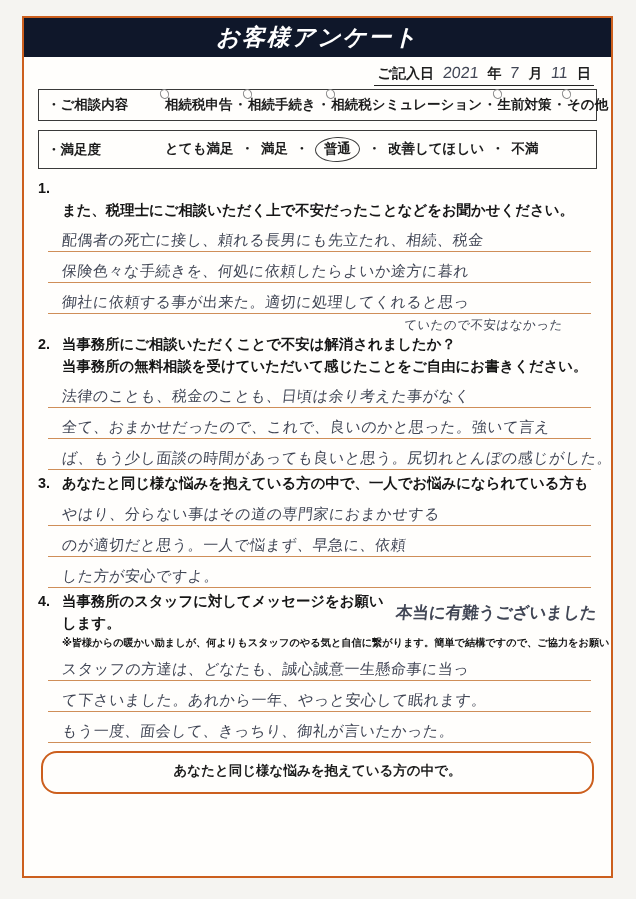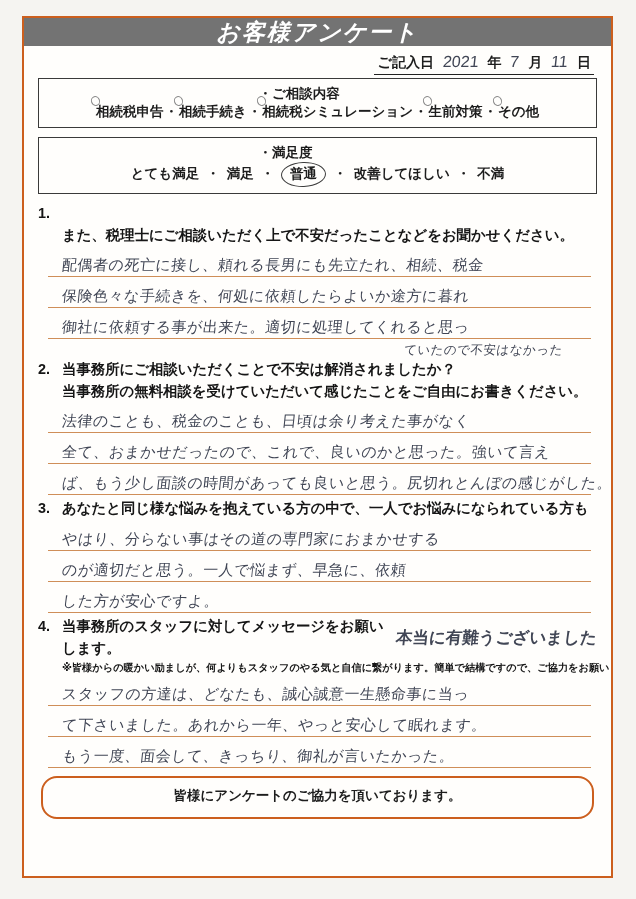--- a/index.html
+++ b/index.html
@@ -11,21 +11,21 @@
   }
   .frame {
     position:absolute; left:22px; top:16px;
     width:591px; height:862px;
     background:#fffefc;
     border:2px solid #cc5f1e;
     box-sizing:border-box;
     overflow:hidden;
   }
   .band {
-    height:28px; background:#737373;
+    height:39px; background:#0f172a;
     display:flex; align-items:center; justify-content:center;
   }
   .band-title {
     color:#ffffff; font-size:23px; font-weight:bold; font-style:italic;
     letter-spacing:2px;
   }
   .content { padding:4px 13px 0 13px; }
 
   .date-row { text-align:right; padding-right:4px; margin:3px 0 3px; }
   .date-group { display:inline-block; border-bottom:1.8px solid #222; padding:0 3px 2px 4px; }
@@ -34,21 +34,21 @@
   .date-hw { font-size:16px; padding:0 9px; }
 
   .intro {
     font-size:14.4px; font-weight:600; color:#161616;
     line-height:1.45; margin:2px 1px 9px;
   }
 
   .opt-box {
     border:1.6px solid #3a3a3a; display:flex; align-items:center;
     padding:6px 8px; margin:0 1px 9px;
-    font-weight:600; font-size:13.5px; color:#1d1d1d;flex-direction:column;
+    font-weight:600; font-size:13.5px; color:#1d1d1d;
   }
   .opt-label { width:118px; flex-shrink:0; }
   .opt-flow { white-space:nowrap; }
   .opt-item { position:relative; display:inline-block; }
   .mark {
     position:absolute; top:-7px; left:-5px;
     width:7px; height:8px;
     border:1.3px solid #8a8a8a; border-radius:50%;
     transform:rotate(-18deg);
   }
@@ -198,18 +198,18 @@
         <div class="a-line">
             <span class="hw a-text">て下さいました。あれから一年、やっと安心して眠れます。</span>
           </div>
         <div class="a-line">
             <span class="hw a-text">もう一度、面会して、きっちり、御礼が言いたかった。</span>
           </div>
       </div>
     </div>
 
     <div class="footer-box">
-      <div>皆様にアンケートのご協力を頂いております。</div>
+      <div>あなたと同じ様な悩みを抱えている方の中で。</div>
 
     </div>
 
   </div>
 </div>
 
 </body></html>

